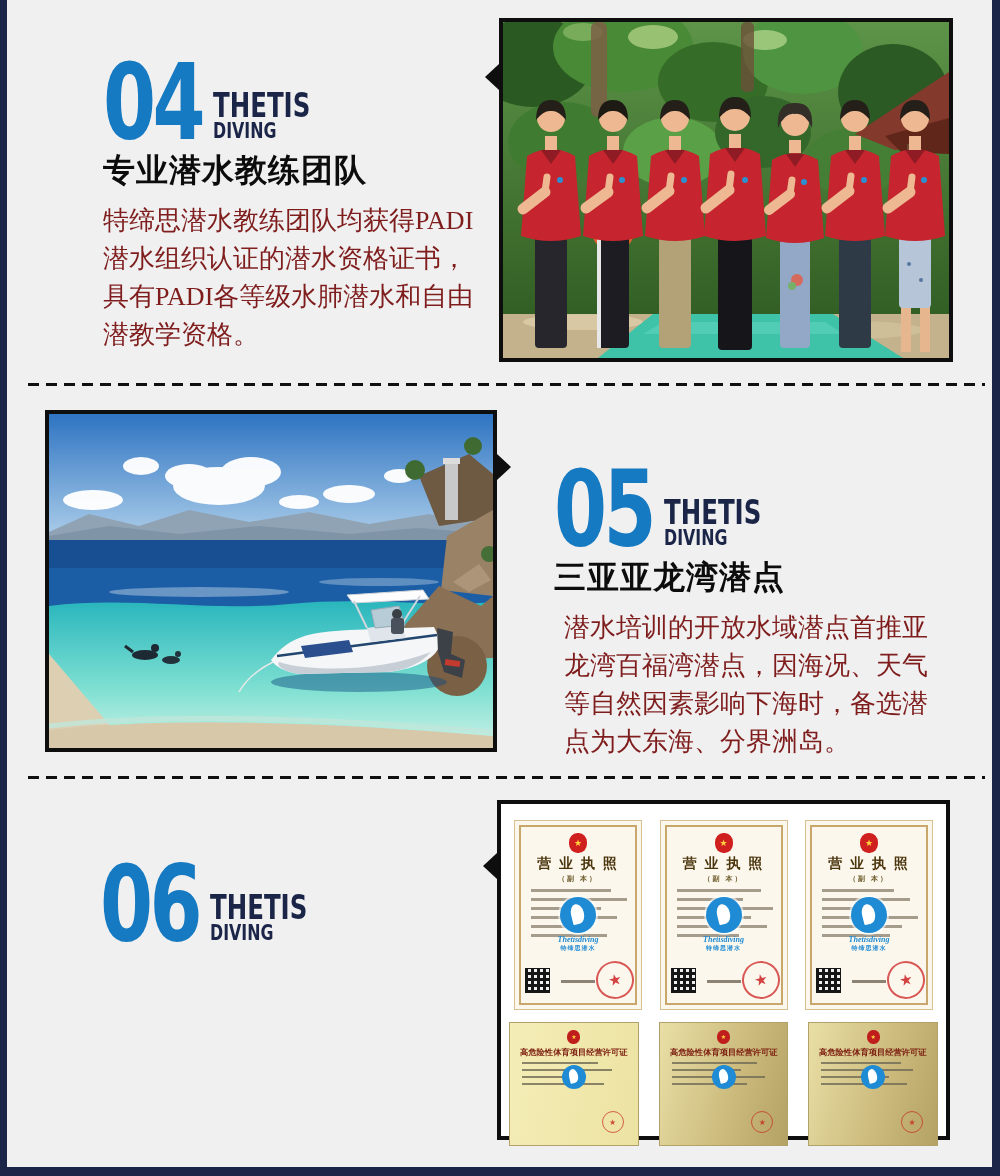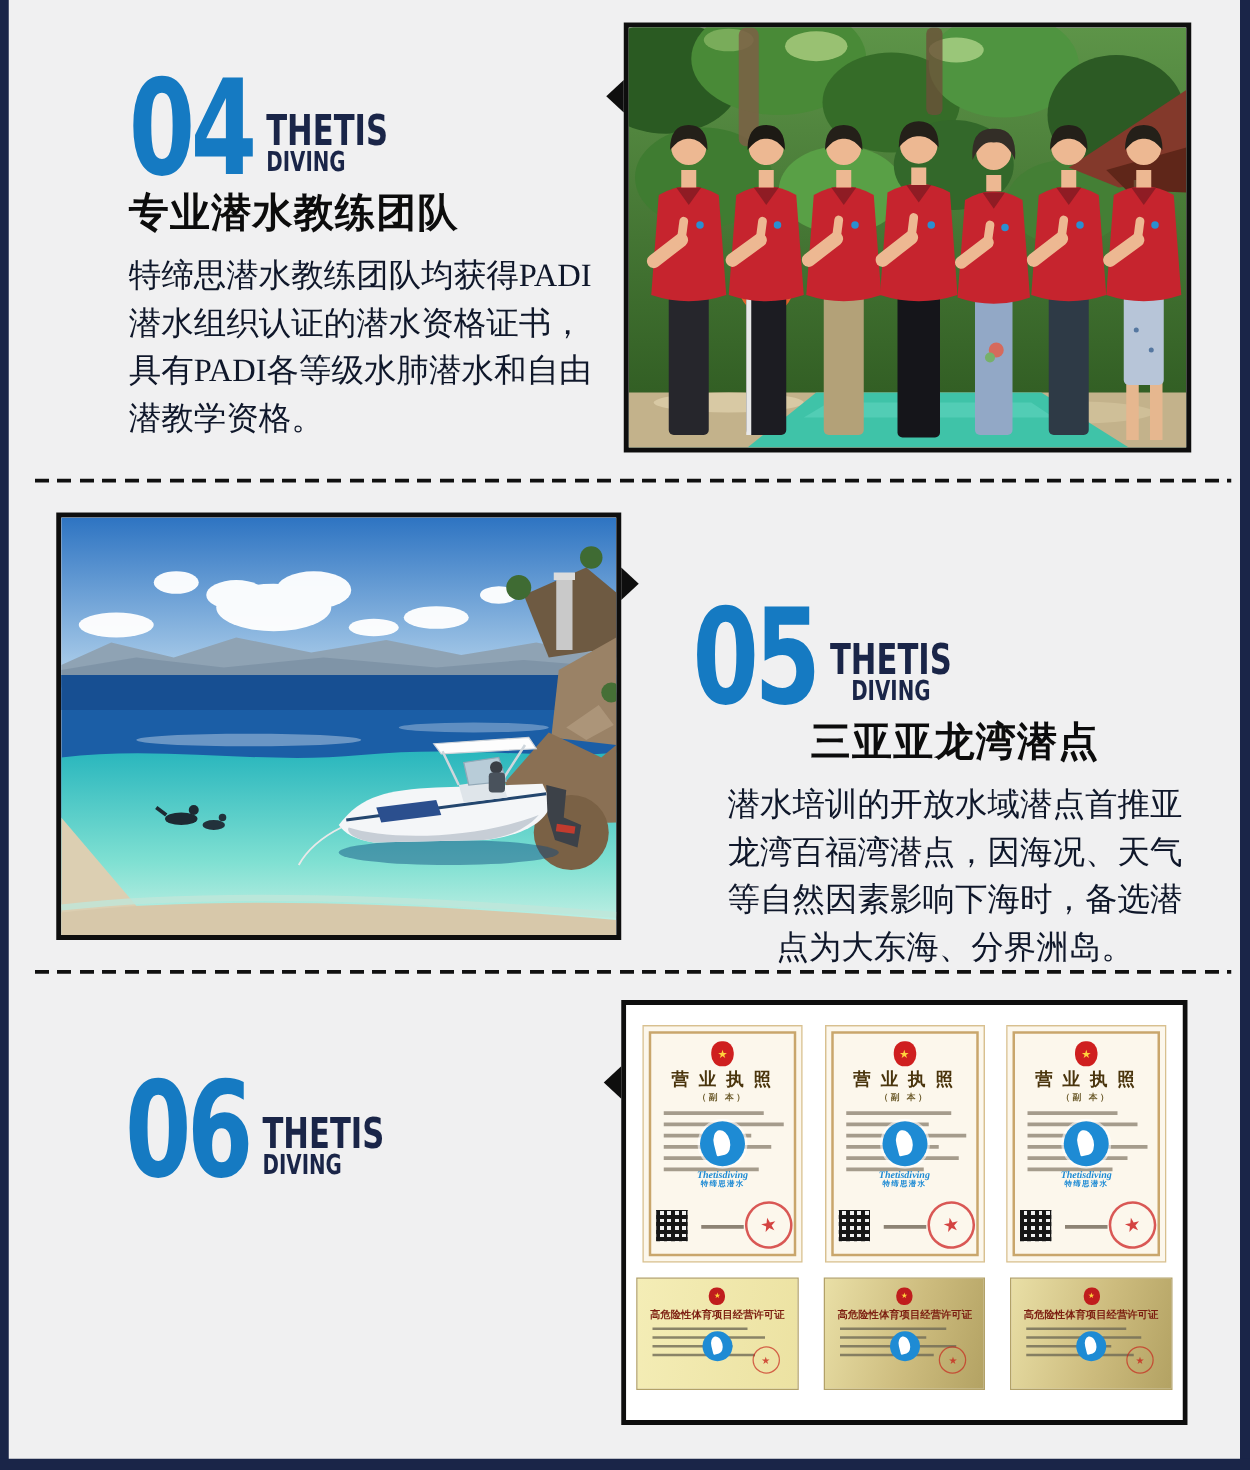--- a/index.html
+++ b/index.html
@@ -22,21 +22,21 @@
        font:900 106px/82px "DejaVu Sans",sans-serif;letter-spacing:-5px;
        transform:scaleX(.72);transform-origin:0 100%;}
   .brand{position:absolute;left:110px;bottom:1px;}
   .thetis{font:700 34px/30px "DejaVu Sans",sans-serif;color:#1a2548;
           transform:scaleX(.72);transform-origin:0 100%;letter-spacing:0;}
   .diving{font:700 22px/21px "DejaVu Sans",sans-serif;color:#1a2548;
           transform:scaleX(.72);transform-origin:0 100%;}
   .sec-title{margin:9px 0 0;font:900 32px/38px "Liberation Sans",sans-serif;
              color:#0c0c0c;letter-spacing:1px;}
   .sec-body{margin:13px 0 0;width:430px;font:26px/38px "Liberation Serif",serif;
-            color:#0f172a;white-space:pre-line;}
+            color:#7f1d1d;white-space:pre-line;}
 
   
   .photo{position:absolute;border:4px solid #0e0e0e;background:#fff;box-sizing:border-box;}
   .photo svg{display:block;}
   .arr{position:absolute;width:0;height:0;border-style:solid;}
   .arr.pl{border-width:13px 14px 13px 0;border-color:transparent #0e0e0e transparent transparent;}
   .arr.pr{border-width:13px 0 13px 14px;border-color:transparent transparent transparent #0e0e0e;}
 
   
   .cert-inner{position:absolute;inset:0;background:#fff;}
@@ -62,21 +62,21 @@
   .logo-cjk{position:absolute;top:124px;width:100%;text-align:center;
             font:700 6px/7px "Liberation Sans",sans-serif;color:#1e8bd4;letter-spacing:1px;}
   .qr{position:absolute;left:10px;bottom:16px;width:25px;height:25px;background:#f2f2f2;
       background-image:repeating-linear-gradient(0deg,#161616 0 3px,transparent 3px 6px),
                        repeating-linear-gradient(90deg,#161616 0 3px,#f0f0f0 3px 6px);}
   .stamp{position:absolute;right:7px;bottom:10px;width:38px;height:38px;border-radius:50%;
          border:2px solid rgba(205,35,35,.75);display:flex;align-items:center;justify-content:center;
          color:rgba(205,35,35,.85);font-size:15px;transform:rotate(-12deg);box-sizing:border-box;}
   .issue{position:absolute;bottom:26px;left:46px;width:34px;height:3px;background:#8d8374;}
 
-  .permit-row{position:absolute;top:218px;left:8px;right:8px;height:90px;display:flex;gap:20px;}
+  .permit-row{position:absolute;top:218px;left:8px;right:8px;height:124px;display:flex;gap:20px;}
   .permit{flex:1;position:relative;border:1px solid #b2a168;box-sizing:border-box;
           background:linear-gradient(105deg,#e9dfa6,#cdbc7e 55%,#b3a263);}
   .permit.pale{background:linear-gradient(100deg,#f4edb6,#ece2a2);}
   .p-emblem{width:13px;height:14px;background:#c01d1d;border-radius:46%;margin:7px auto 3px;
             display:flex;align-items:center;justify-content:center;color:#ffd23d;
             font-size:6px;line-height:6px;}
   .p-title{text-align:center;font:700 9px/10px "Liberation Sans",sans-serif;color:#7c1d10;
            transform:scale(.92);white-space:nowrap;}
   .p-bl{height:2px;background:#6f6a55;margin:5px 18px 0 12px;opacity:.8;}
   .p-logo{position:absolute;left:50%;top:42px;width:24px;height:24px;margin-left:-12px;
@@ -312,30 +312,30 @@
           <ellipse cx="96" cy="241" rx="13" ry="5"></ellipse>
             <circle cx="106" cy="234" r="4"></circle>
           <ellipse cx="122" cy="246" rx="9" ry="4" fill="#22323c"></ellipse>
             <circle cx="129" cy="240" r="3" fill="#22323c"></circle>
           <path d="M84,238 L76,232" stroke="#1d2a33" stroke-width="3"></path>
         </g>
       </svg>
     </figure>
     <div class="arr pr" style="left:497px;top:454px;"></div>
 
-    <div class="txt" style="left:554px;top:481px;text-align:center;">
+    <div class="txt" style="left:554px;top:465px;">
       <div class="headrow">
         <div class="num">05</div>
         <div class="brand">
           <div class="thetis">THETIS</div>
           <div class="diving">DIVING</div>
         </div>
       </div>
       <div class="sec-title">三亚亚龙湾潜点</div>
-      <div class="sec-body" style="width:420px;">潜水培训的开放水域潜点首推亚
+      <div class="sec-body" style="width:420px;margin-left:10px;">潜水培训的开放水域潜点首推亚
 龙湾百福湾潜点，因海况、天气
 等自然因素影响下海时，备选潜
 点为大东海、分界洲岛。</div>
     </div>
   </section>
 
   <div class="rule" style="top:776px;"></div>
 
   <section>
     <div class="txt" style="left:100px;top:860px;">

